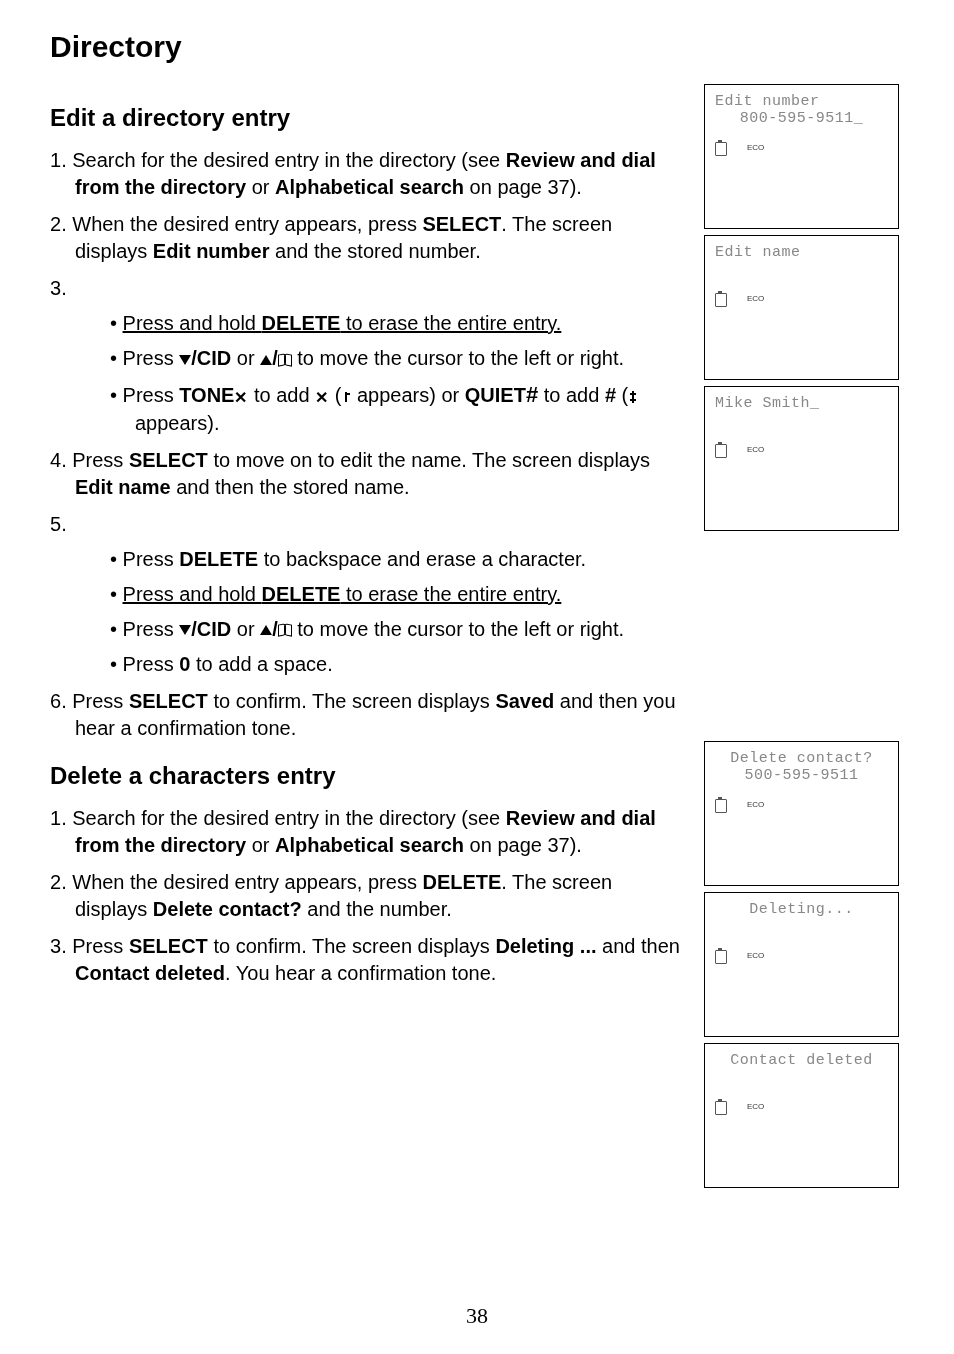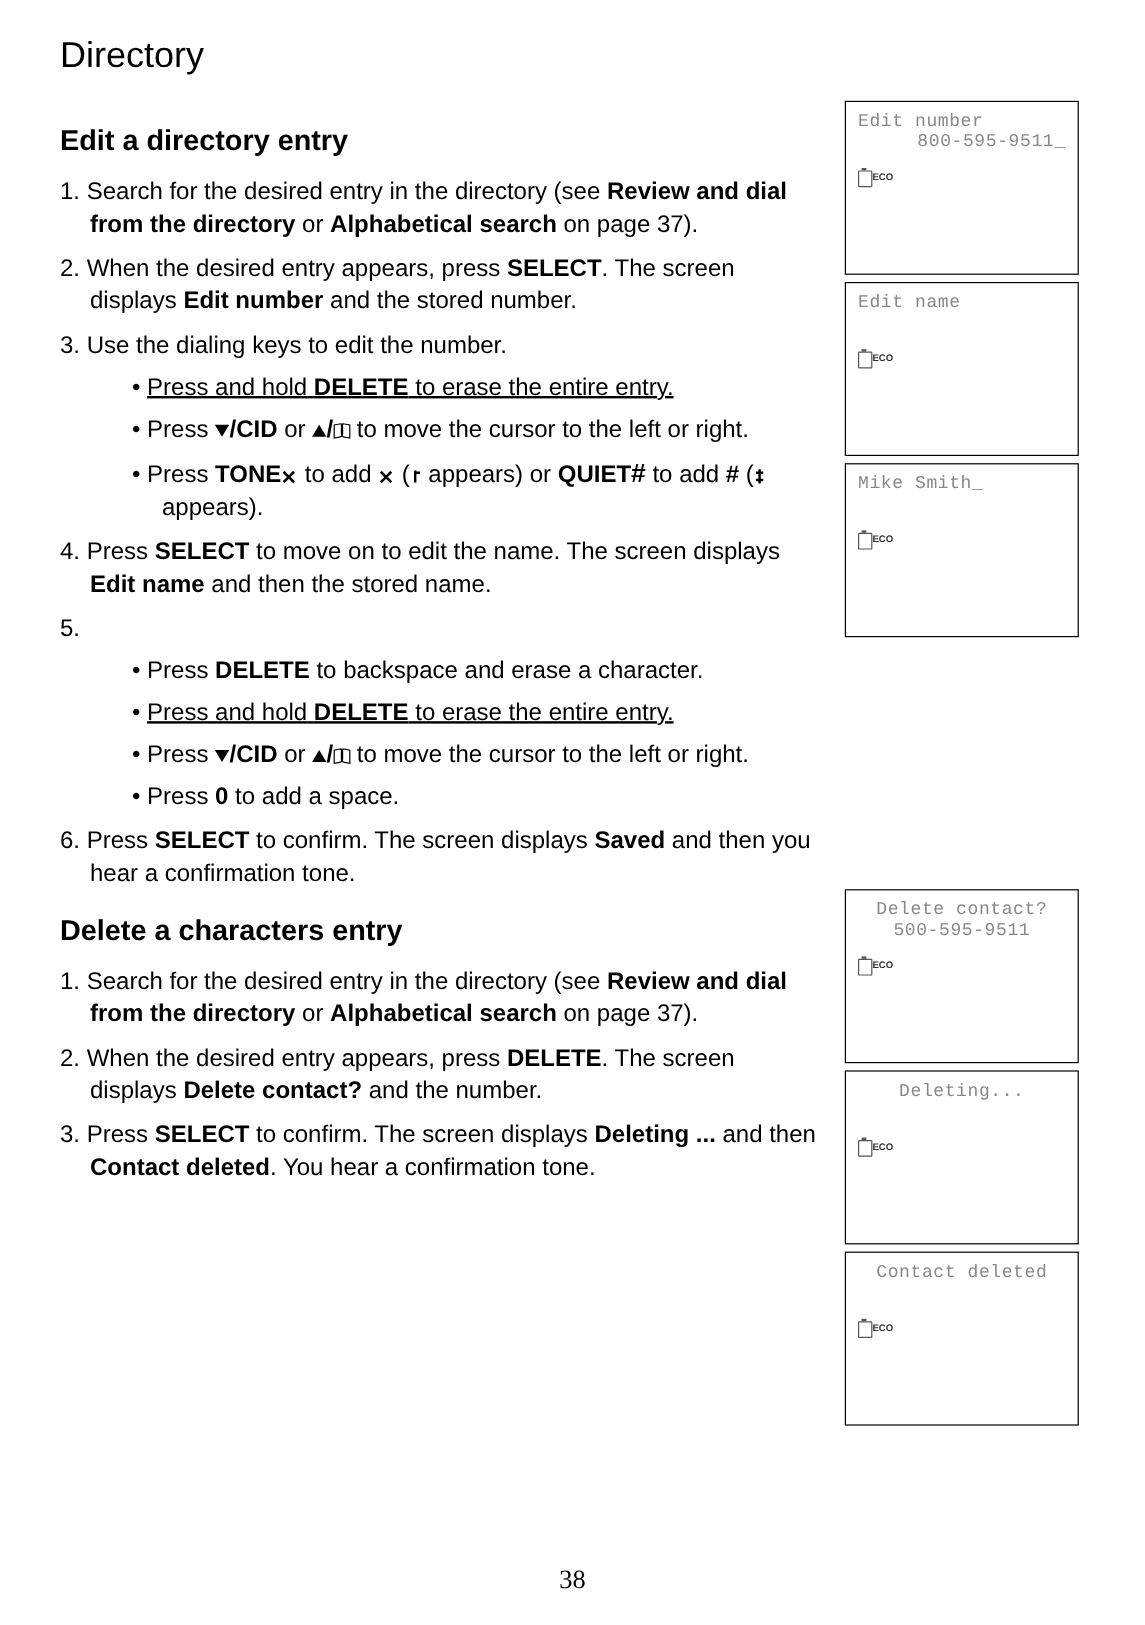--- a/index.html
+++ b/index.html
@@ -10,21 +10,21 @@
     body {
       font-family: Arial, Helvetica, sans-serif;
       width: 954px;
       height: 1354px;
       background: white;
       position: relative;
       padding: 30px 50px;
     }
     .page-title {
       font-size: 30px;
-      font-weight: normal;
+      font-weight: bold;
       margin-bottom: 20px;
     }
     .section-title {
       font-size: 24px;
       font-weight: bold;
       margin-bottom: 15px;
       margin-top: 20px;
     }
     .content-area {
       display: flex;
@@ -86,21 +86,21 @@
     .screen-line1 {
       font-family: 'Courier New', monospace;
       font-size: 15px;
       color: #888;
       letter-spacing: 0.5px;
     }
     .screen-line2 {
       font-family: 'Courier New', monospace;
       font-size: 15px;
       color: #888;
-      text-align: right;
+      text-align: center;
       letter-spacing: 0.5px;
     }
     .screen-line-center {
       font-family: 'Courier New', monospace;
       font-size: 15px;
       color: #888;
       text-align: center;
       letter-spacing: 0.5px;
     }
     .eco-row {
@@ -130,22 +130,23 @@
       content: "";
       position: absolute;
       top: 0;
       left: 3px;
       width: 4px;
       height: 2px;
       background: #555;
     }
     .eco-text {
       font-size: 8px;
-      font-weight: bold;
+      font-weight: normal;
       color: #333;
+      padding-left: 20px;
     }
     .page-num {
       position: absolute;
       bottom: 25px;
       left: 50%;
       transform: translateX(-50%);
       font-size: 22px;
       font-family: Liberation Serif, serif;
     }
     .arrow-down {
@@ -221,21 +222,20 @@
     <h2 class="section-title">Edit a directory entry</h2>
 
     <ol>
       <li>
         <span>Search for the desired entry in the directory (see </span><b>Review and dial from the directory</b><span> or </span><b>Alphabetical search</b><span> on page 37).</span>
       </li>
       <li>
         <span>When the desired entry appears, press </span><b>SELECT</b><span>. The screen displays </span><b>Edit number</b><span> and the stored number.</span>
       </li>
       <li>
-        <span>Use the dialing keys to edit the number.</span>
         <ul>
           <li><span class="underline"><span>Press and hold</span><span> </span><b>DELETE</b><span> to erase the entire entry.</span></span></li>
           <li><span>Press </span><span class="arrow-down"></span><b>/CID</b><span> or </span><span class="arrow-up"></span><b>/</b><span class="book-icon"></span><span> to move the cursor to the left or right.</span></li>
           <li><span>Press </span><b>TONE</b><svg class="inline-svg" width="14" height="16" viewBox="0 0 14 16">
                 <text x="0" y="14" font-size="16" font-weight="bold">✕</text>
               </svg><span> to add </span><svg class="inline-svg" width="14" height="16" viewBox="0 0 14 16">
                 <text x="0" y="14" font-size="16" font-weight="bold">✕</text>
               </svg><span> (</span><svg class="inline-svg" width="10" height="14" viewBox="0 0 10 14">
                 <line x1="5" y1="2" x2="5" y2="12" stroke="black" stroke-width="2"></line>
                 <line x1="5" y1="4" x2="9" y2="4" stroke="black" stroke-width="2"></line>

